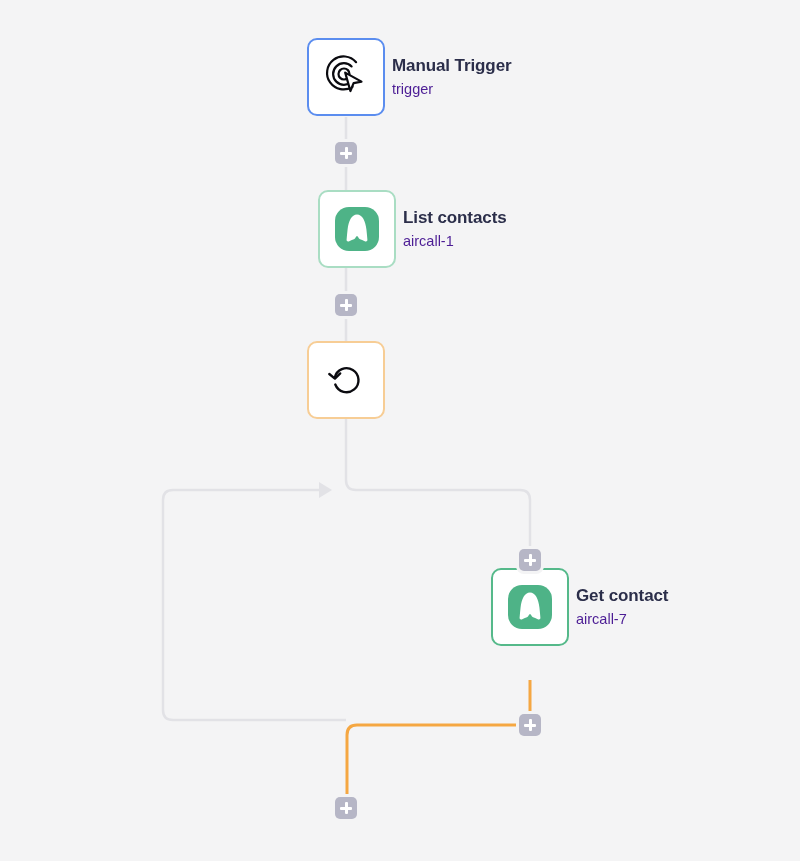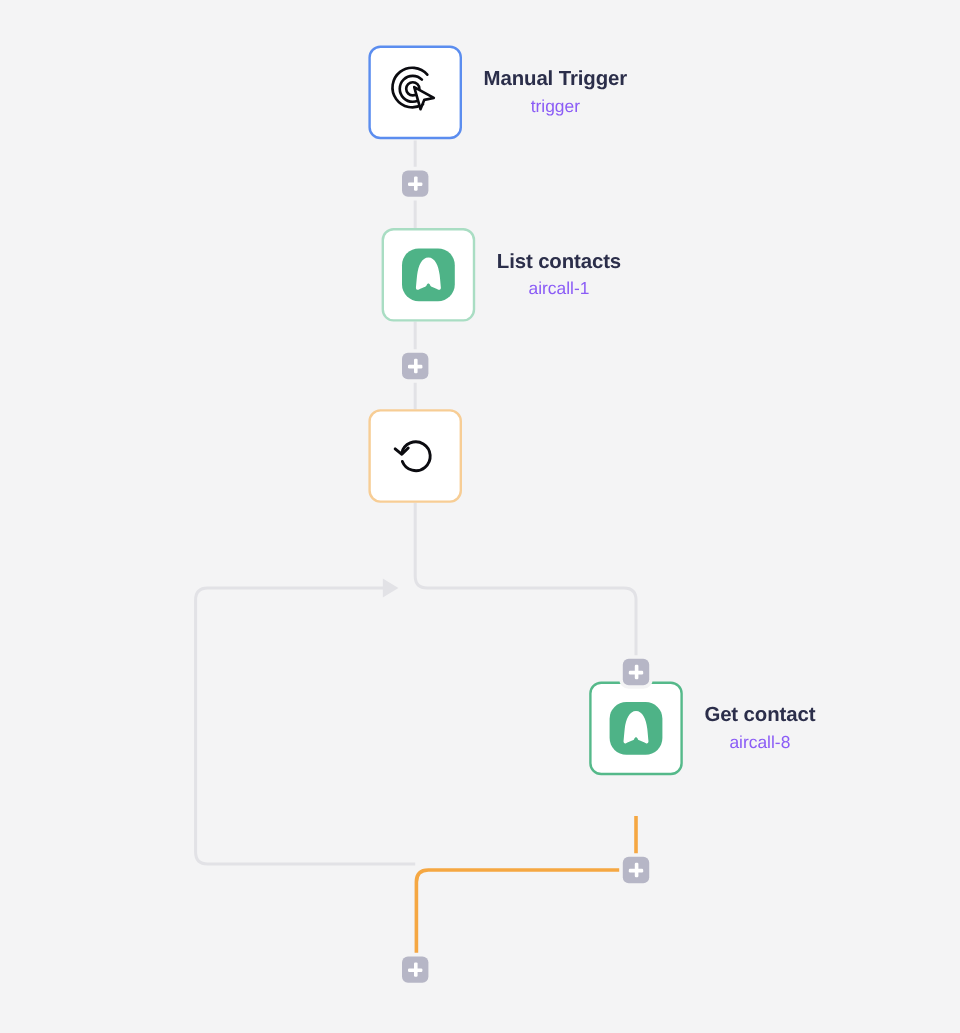--- a/index.html
+++ b/index.html
@@ -44,39 +44,38 @@
     align-items: center;
     justify-content: center;
     flex: 0 0 auto;
   }
   .node-box.trigger  { border-color: #5b8def; }
   .node-box.aircall  { border-color: #a9ddc3; }
   .node-box.aircall2 { border-color: #55b98a; }
   .node-box.loop     { border-color: #f7cd95; }
 
   .node-labels {
-    margin-left: 18px;
+    margin-left: 7px;
     display: flex;
     flex-direction: column;
     justify-content: center;
     white-space: nowrap;
   }
   .node-title {
     font-size: 17px;
     font-weight: bold;
     color: #2b2e4a;
     letter-spacing: -0.1px;
     line-height: 21px;
   }
   .node-sub {
     font-size: 14.5px;
-    color: #8b5cf6;
+    color: #4c1d95;
     line-height: 20px;
     margin-top: 3px;
-    text-align: center;
   }
 
   
   .aircall-logo {
     width: 46px;
     height: 46px;
   }
 
   
   .plus-btn {
@@ -178,21 +177,21 @@
         <path d="M23,8.5 C17.6,8.5 14.6,15.2 13.6,23.2 C13.2,26.6 12.9,30.5 12.6,33.8
                  C12.5,35.1 13.6,35.9 14.7,35.4 C16.8,34.4 19.1,33.3 20.4,32.9
                  C21.1,32.7 21.4,32.1 21.6,31.6 C22.0,30.7 22.4,30.3 23,30.3
                  C23.6,30.3 24.0,30.7 24.4,31.6 C24.6,32.1 24.9,32.7 25.6,32.9
                  C26.9,33.3 29.2,34.4 31.3,35.4 C32.4,35.9 33.5,35.1 33.4,33.8
                  C33.1,30.5 32.8,26.6 32.4,23.2 C31.4,15.2 28.4,8.5 23,8.5 Z" fill="#ffffff"></path>
       </svg>
     </div>
     <div class="node-labels">
       <div class="node-title">Get contact</div>
-      <div class="node-sub">aircall-8</div>
+      <div class="node-sub">aircall-7</div>
     </div>
   </div>
 
   <div class="plus-btn" style="left:335px; top:142px;">
     <span class="bar-h"></span>
     <span class="bar-v"></span>
   </div>
 
   <div class="plus-btn" style="left:335px; top:294px;">
     <span class="bar-h"></span>

